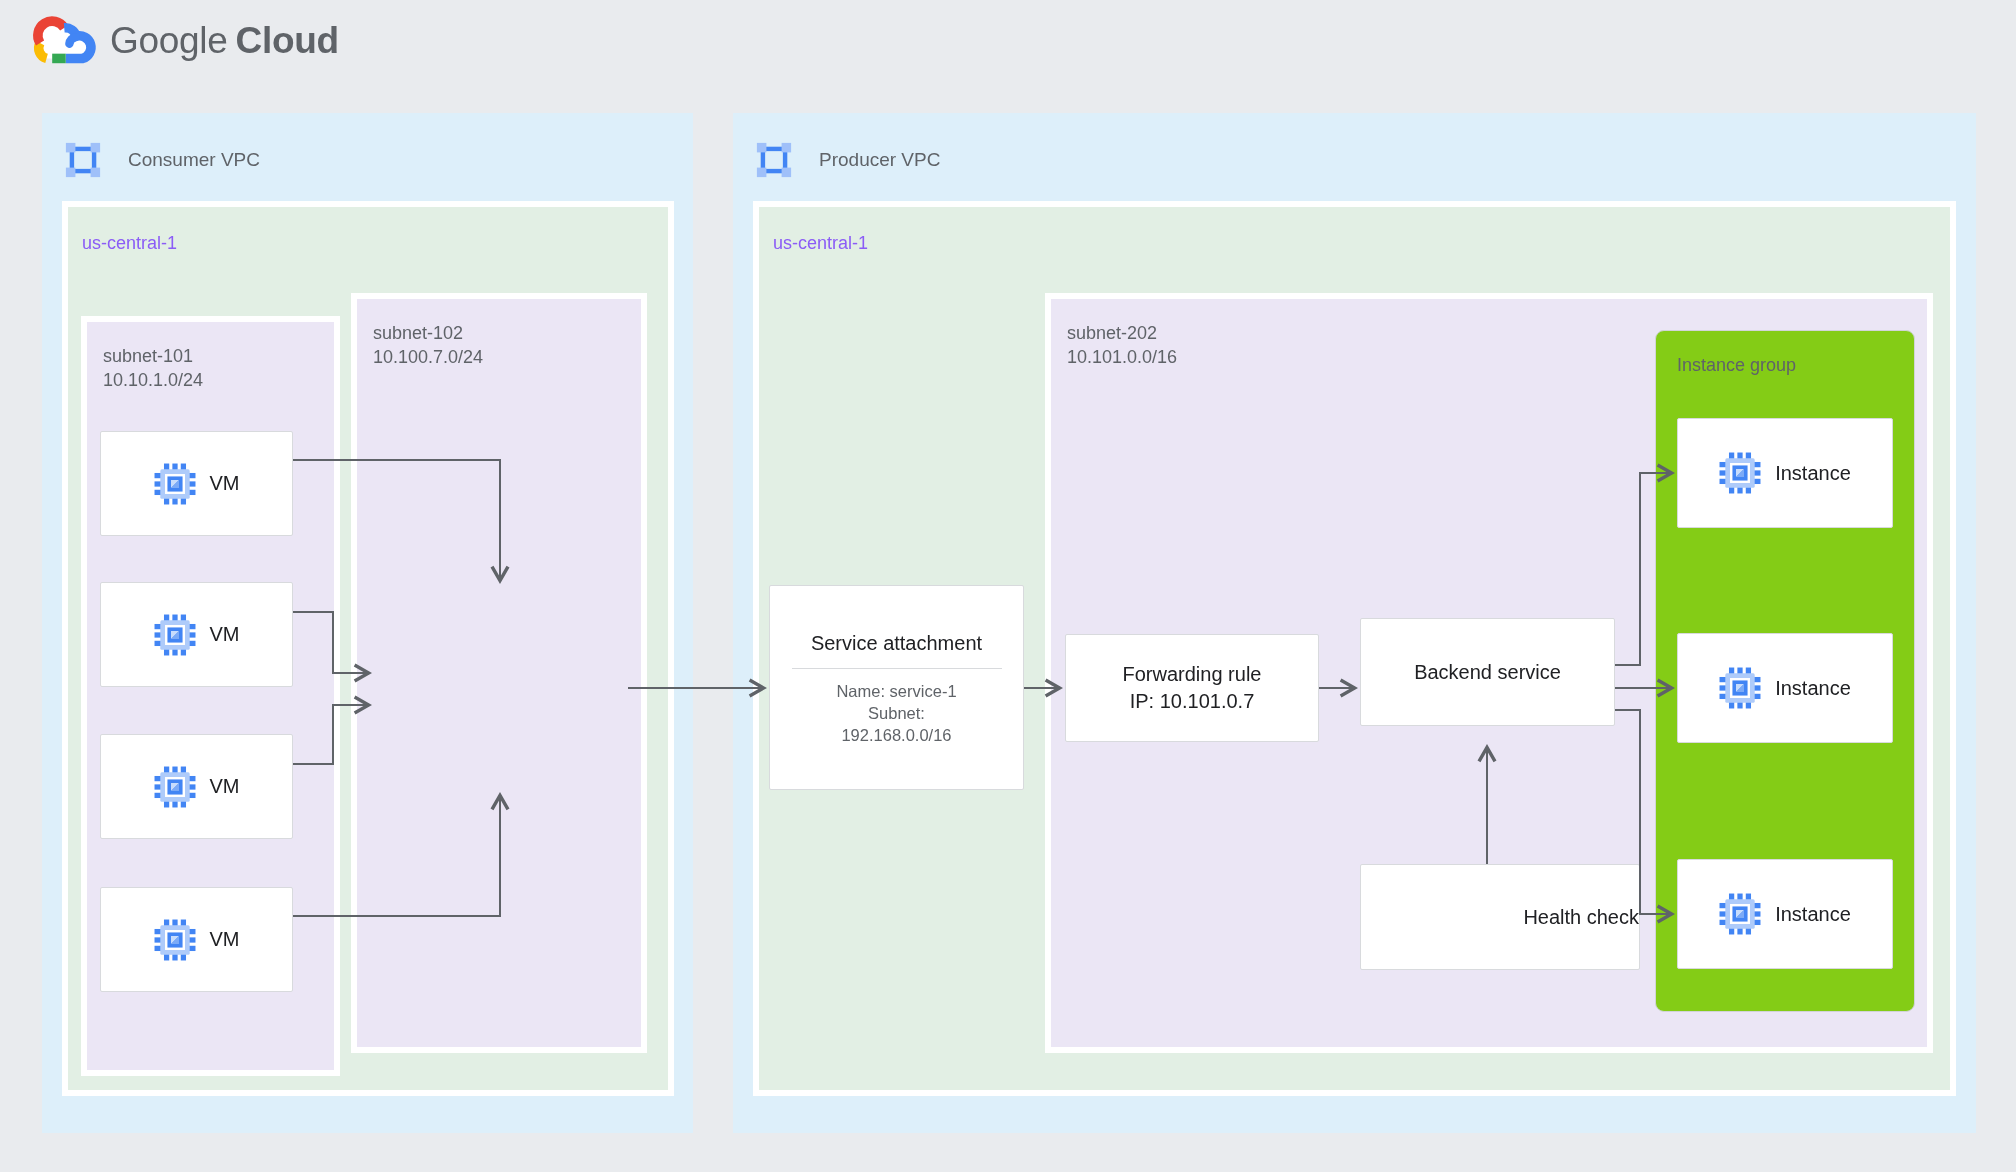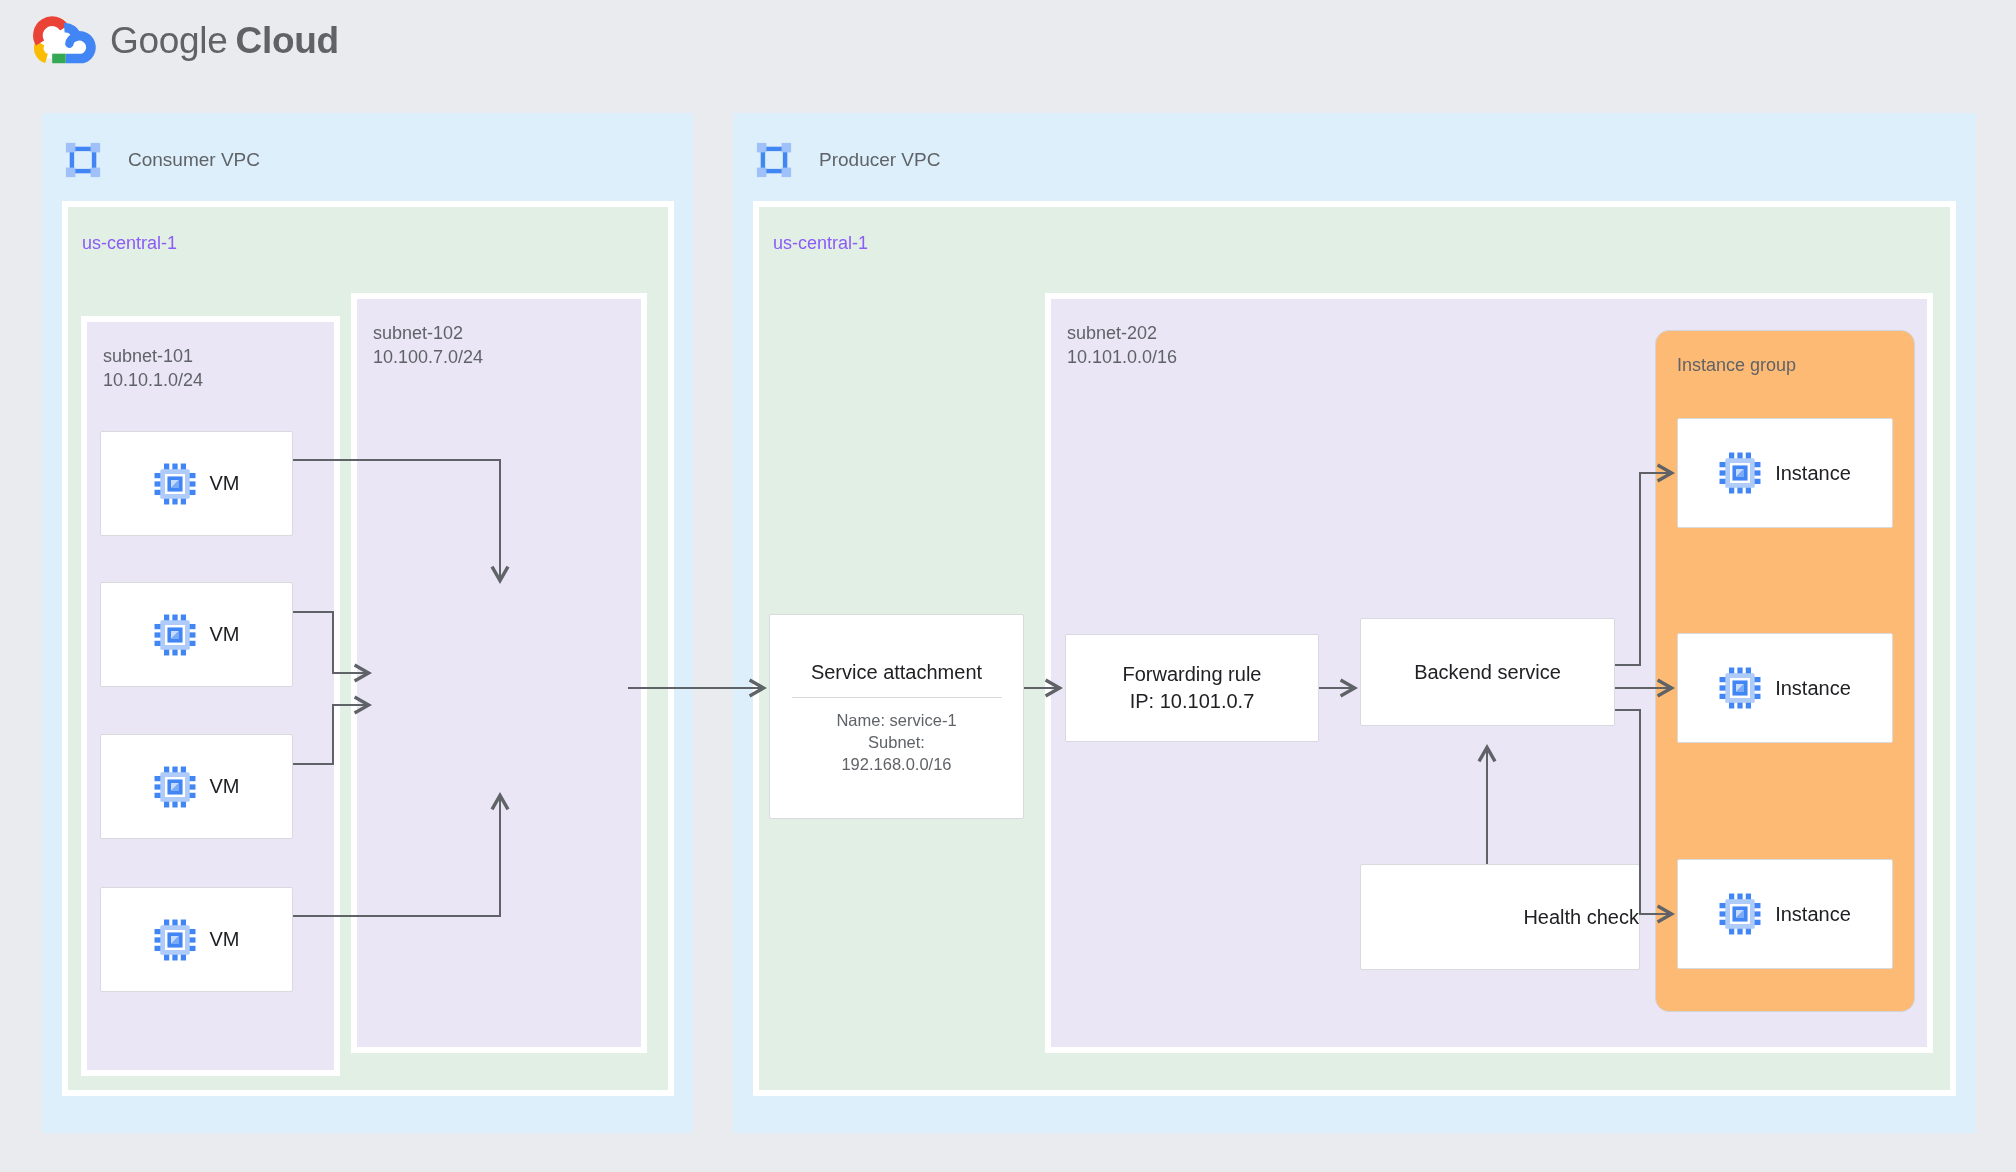--- a/index.html
+++ b/index.html
@@ -28,21 +28,21 @@
   
   .node{
     position:absolute;background:#ffffff;border:1px solid #d8dadd;border-radius:2px;
     box-sizing:border-box;display:flex;flex-direction:column;align-items:center;justify-content:center;
   }
   .node-title{font-size:20px;line-height:27px;color:#202124;text-align:center;}
   .node-sub{font-size:16.5px;line-height:22px;color:#5f6368;text-align:center;}
   .divider{width:78%;height:1px;background:#d8dadd;margin:11px auto;}
   .chip-node{flex-direction:row;gap:14px;}
   .chip-label{font-size:20px;color:#202124;}
-  .group-box{position:absolute;background:#fdba74;border:1px solid #d1d4d8;border-radius:14px;box-sizing:border-box;}
+  .group-box{position:absolute;background:#84cc16;border:1px solid #d1d4d8;border-radius:9px;box-sizing:border-box;}
   .group-label{position:absolute;left:21px;top:24px;font-size:18px;color:#5f6368;}
   
   .wires{position:absolute;left:0;top:0;pointer-events:none;}
   .wire{stroke:#5f6368;stroke-width:2;fill:none;}
   .hidden-defs{position:absolute;width:0;height:0;overflow:hidden;}
 </style>
 </head>
 <body>
 
 <svg class="hidden-defs" aria-hidden="true">
@@ -152,21 +152,21 @@
     <div class="vpc-header">
       <svg width="38" height="38">
           <use href="#icon-vpc"></use>
         </svg>
       <span class="vpc-label">Producer VPC</span>
     </div>
 
     <div class="region" style="left:20px;top:88px;width:1203px;height:895px;">
       <span class="zone-label">us-central-1</span>
 
-      <div class="node" style="left:10px;top:378px;width:255px;height:205px;margin-top:29px;">
+      <div class="node" style="left:10px;top:378px;width:255px;height:205px;">
         <div class="node-title">Service attachment</div>
         <div class="divider" style="width:210px;"></div>
         <div class="node-sub">
           <div>Name: service-1</div>
           <div>Subnet:</div>
           <div>192.168.0.0/16</div>
         </div>
       </div>
 
       <div class="subnet" style="left:286px;top:86px;width:888px;height:760px;">

